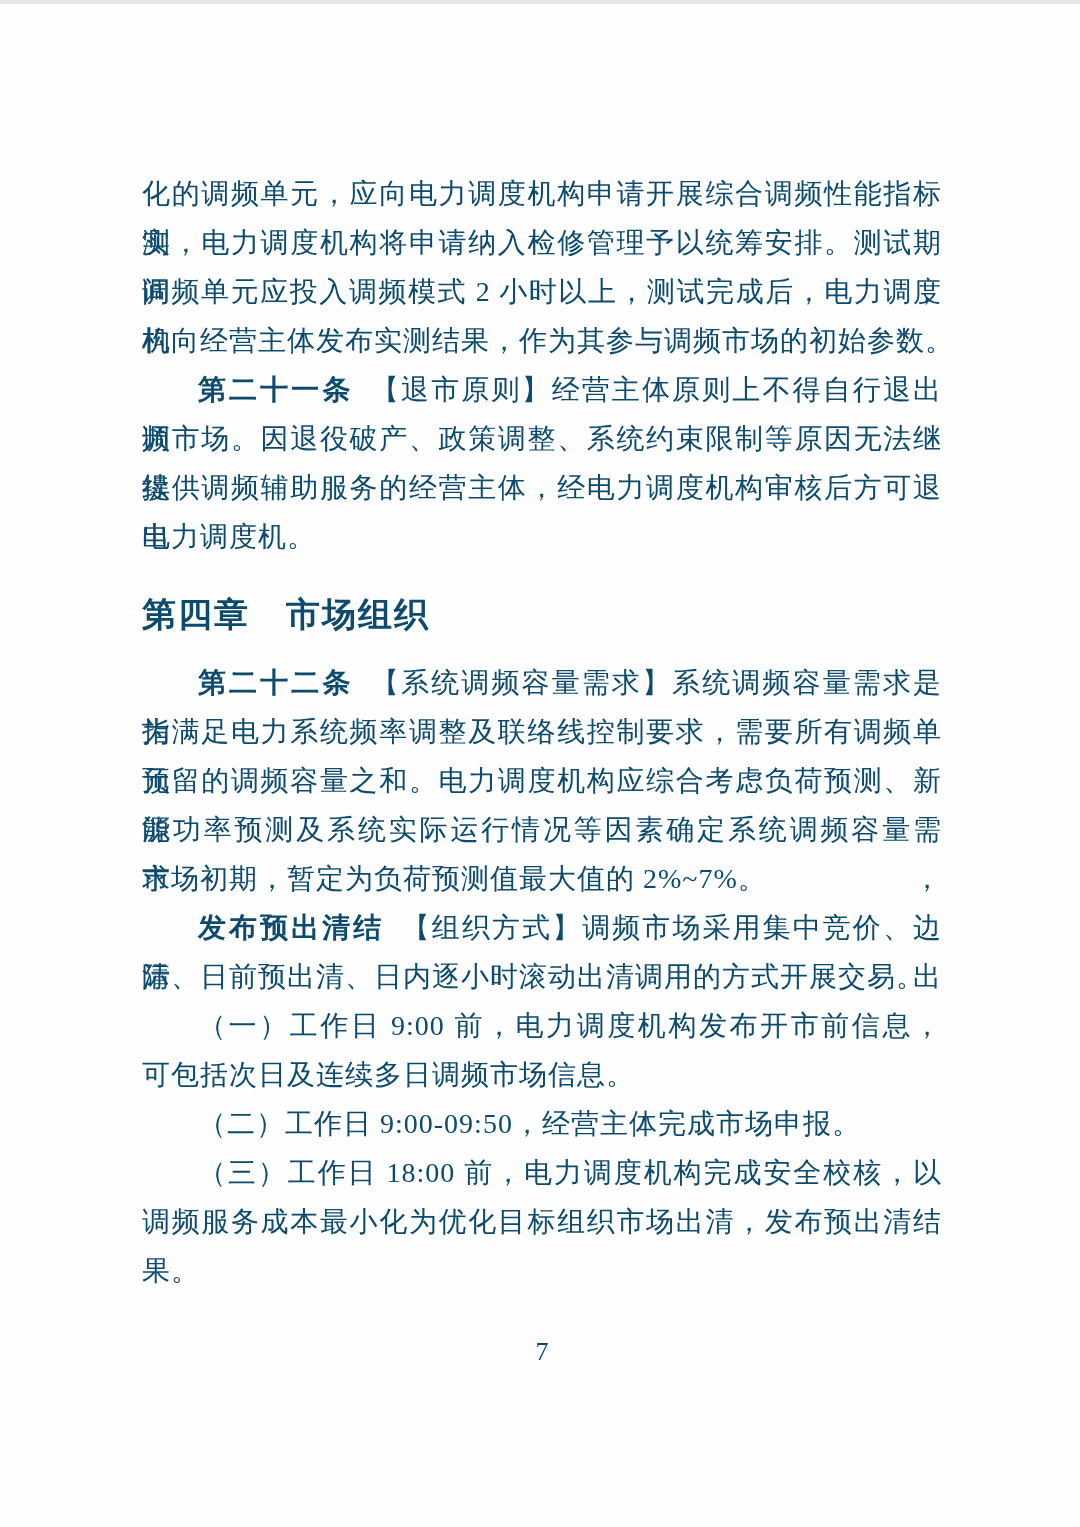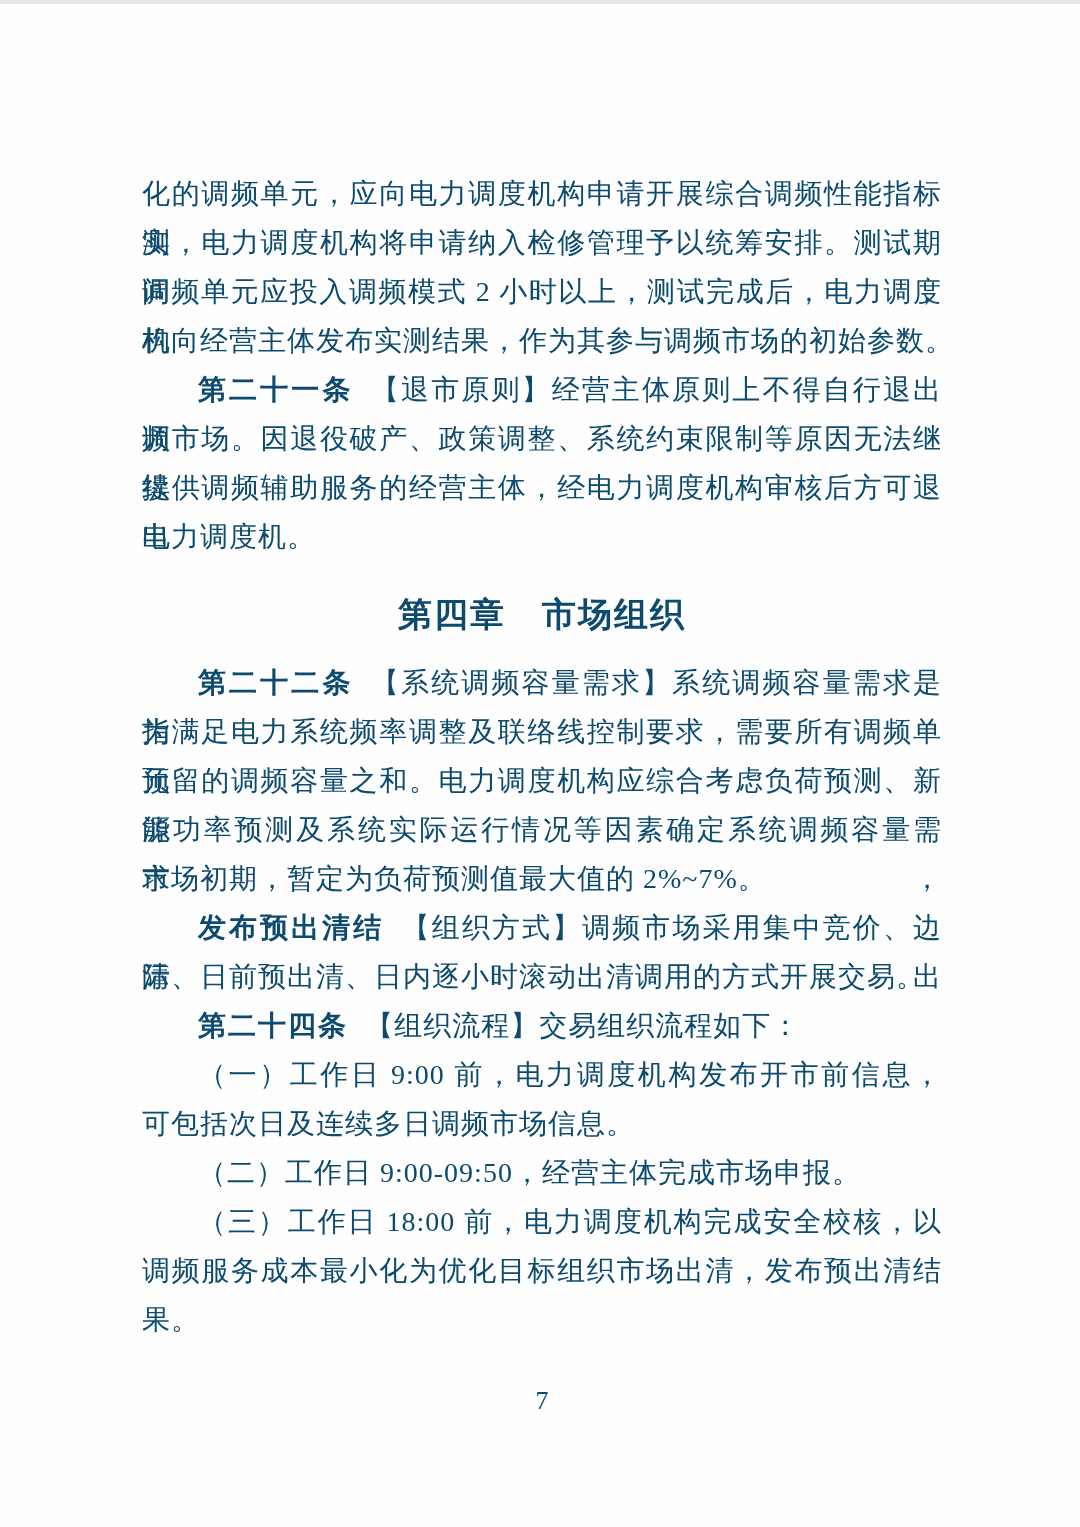--- a/index.html
+++ b/index.html
@@ -37,21 +37,20 @@
   .term {
     font-family: "Liberation Sans", "DejaVu Sans", sans-serif;
     font-weight: 700;
     margin-right: 0.62em;
     letter-spacing: 2px;
   }
   .chapter {
     height: 54px;
     line-height: 54px;
     margin: 26px 0 17px 0;
-    text-align: center;
     font-family: "Liberation Sans", "DejaVu Sans", sans-serif;
     font-weight: 700;
     font-size: 34px;
     letter-spacing: 2px;
   }
   .footer {
     margin-top: 32px;
     height: 50px;
     line-height: 50px;
     text-align: center;
@@ -86,23 +85,20 @@
     <div class="line just">预留的调频容量之和。电力调度机构应综合考虑负荷预测、新能</div>
     <div class="line just">源功率预测及系统实际运行情况等因素确定系统调频容量需求，</div>
     <div class="line">市场初期，暂定为负荷预测值最大值的 2%~7%。</div>
   </div>
 
   <div>
     <div class="line just indent"><span class="term">发布预出清结</span><span>【组织方式】调频市场采用集中竞价、边际出</span></div>
     <div class="line">清、日前预出清、日内逐小时滚动出清调用的方式开展交易。</div>
   </div>
 
-  <div>
-    <div class="line indent"><span class="term">第二十四条</span><span>【组织流程】交易组织流程如下：</span></div>
-  </div>
 
   <div>
     <div class="line just indent">（一）工作日 9:00 前，电力调度机构发布开市前信息，</div>
     <div class="line">可包括次日及连续多日调频市场信息。</div>
   </div>
 
   <div>
     <div class="line indent">（二）工作日 9:00-09:50，经营主体完成市场申报。</div>
   </div>
 

